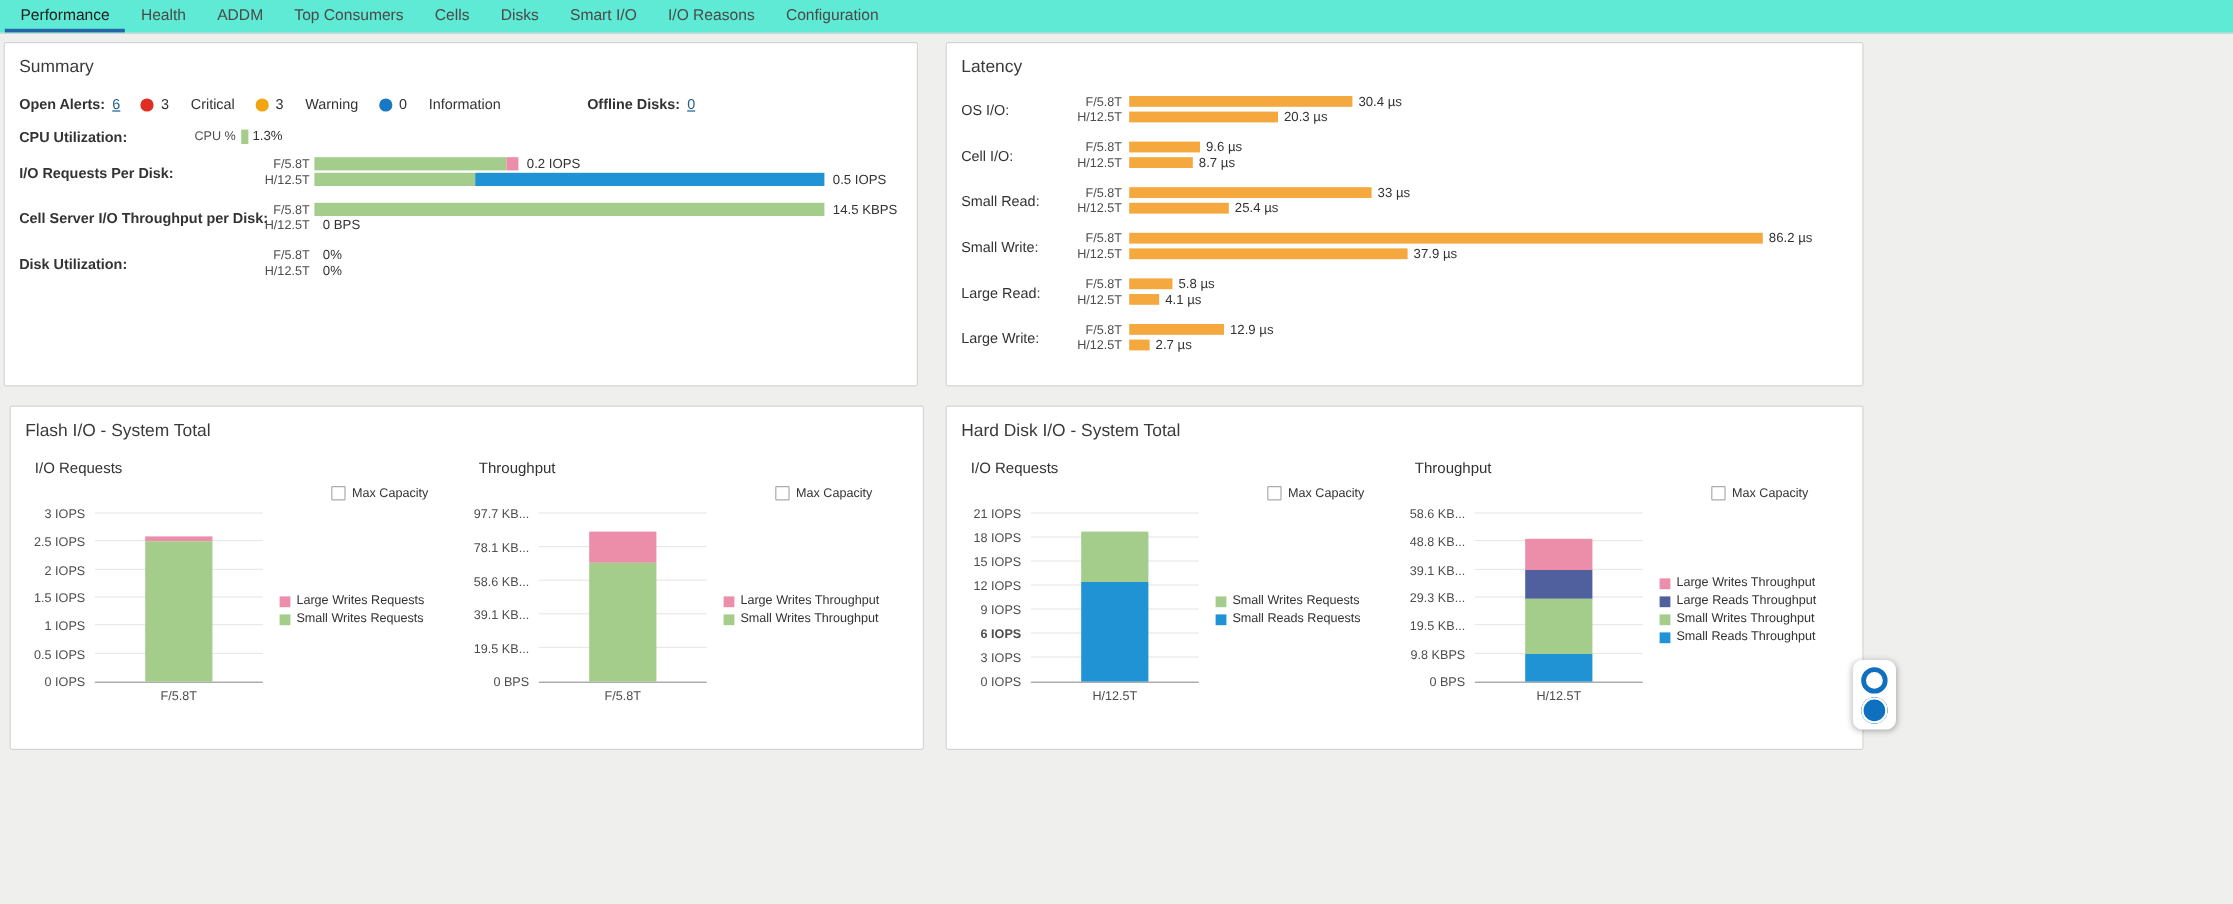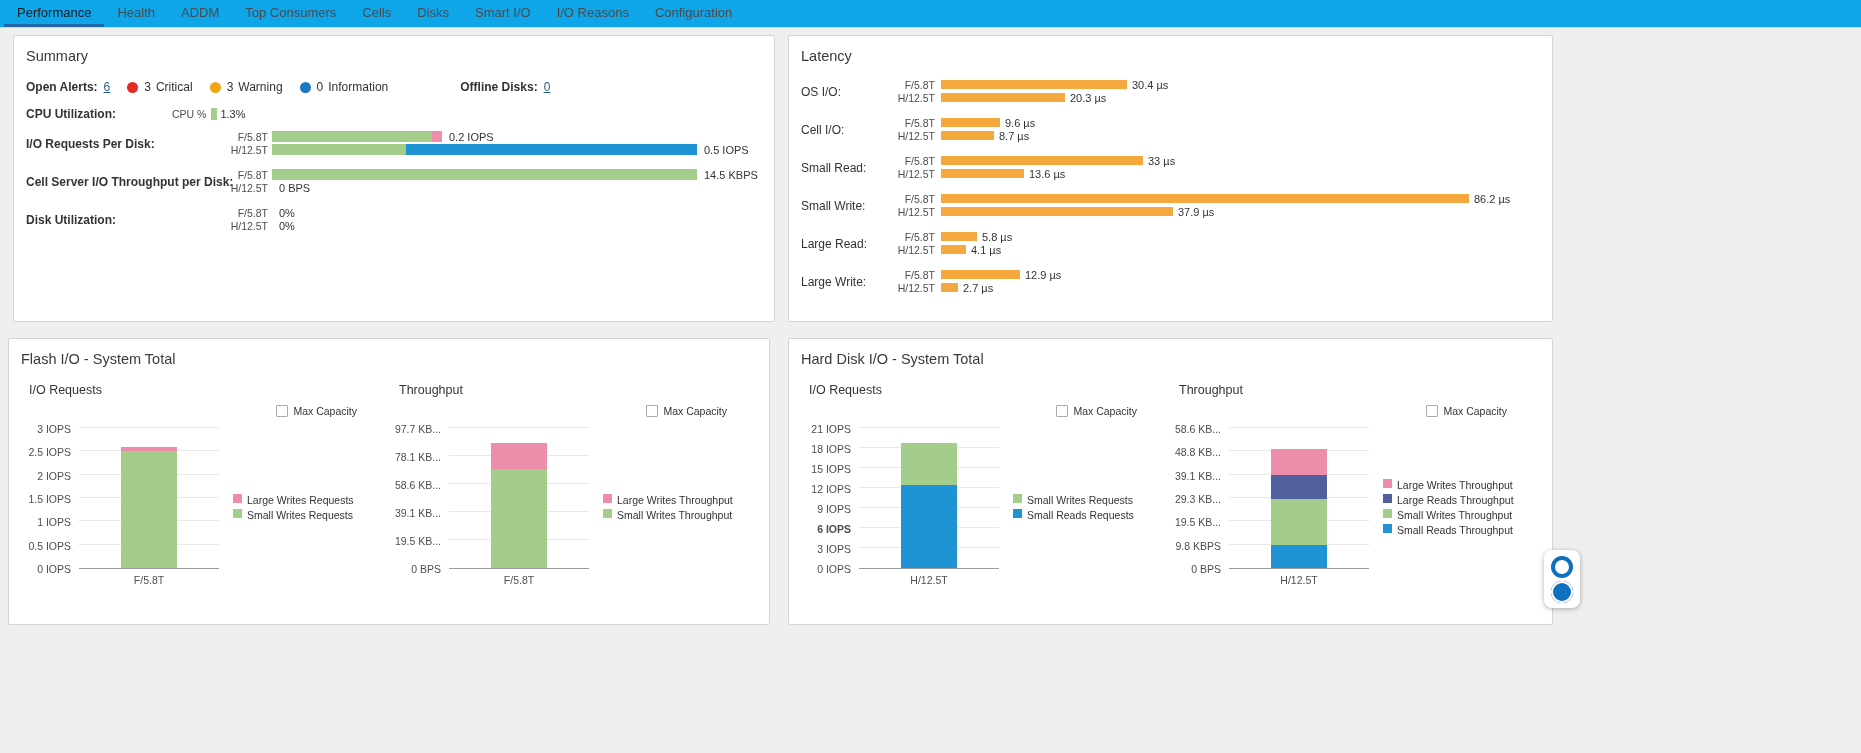--- a/index.html
+++ b/index.html
@@ -3,39 +3,39 @@
 <meta charset="utf-8">
 <style>
   *{box-sizing:border-box;margin:0;padding:0}
   html,body{width:1861px;height:753px}
   body{
     background:#efefee;
     font-family:"Liberation Sans",sans-serif;
     color:#333;overflow:hidden;position:relative;font-size:12px;
   }
   
-  .tabbar{display:flex;background:#0ea5e9;border-bottom:1px solid #d8d8d8;height:28px;padding-left:4px}
+  .tabbar{display:flex;background:#5eead4;border-bottom:1px solid #d8d8d8;height:28px;padding-left:4px}
   .tab{font-size:13px;color:#4a4a4a;padding:0 13px;line-height:25px;cursor:pointer;border-bottom:3px solid transparent;white-space:nowrap}
   .tab.active{color:#1c1c1c;border-bottom-color:#2266a8}
   
   .content{position:absolute;top:28px;left:0;right:0;bottom:0}
   .panel{position:absolute;background:#fff;border:1px solid #d5d5d5;border-radius:2px;overflow:hidden}
   .panel h2{font-size:14.5px;font-weight:400;color:#3a3a3a;padding:12px 0 0 12px}
-  #summary-panel{left:13px;top:7px;width:762px;height:287px}
+  #summary-panel{left:3px;top:7px;width:762px;height:287px}
   #latency-panel{left:788px;top:7px;width:765px;height:287px}
   #flash-panel{left:8px;top:310px;width:762px;height:287px}
   #hard-panel{left:788px;top:310px;width:765px;height:287px}
   
   .blabel{font-weight:bold;font-size:12px;color:#333;white-space:nowrap}
   .alerts-row{display:flex;align-items:center;margin:16px 0 0 12px}
   .numlink{font-size:12px;color:#1e5c90;text-decoration:underline;cursor:pointer;margin-left:6px}
   .sev-group{display:inline-flex;align-items:center;margin-left:17px}
   .dot{width:11px;height:11px;border-radius:50%;display:inline-block}
   .sev-count{margin-left:6px;font-size:12px;color:#333}
-  .sev-label{margin-left:5px;font-size:12px;color:#333}
+  .sev-label{margin-left:18px;font-size:12px;color:#333}
   .offline{margin-left:72px}
   .cpu-row{display:flex;align-items:center;margin:13px 0 0 12px}
   .cpu-label{width:146px}
   .cpu-metric{font-size:10.5px;color:#4d4d4d;margin-right:5px}
   .cpu-fill{display:inline-block;height:12px}
   .cpu-val{font-size:11px;color:#333;margin-left:3px}
   #summary-metrics{margin:10px 0 0 12px}
   .metric-block{display:flex;align-items:center;margin-bottom:12px}
   .m-label{width:200px;flex-shrink:0;font-weight:bold;font-size:12px;color:#333;white-space:nowrap}
   .m-rows{flex:1}
@@ -62,21 +62,21 @@
   .cbox-label{font-size:10.5px;color:#333;margin-left:5px}
   .chart-body{display:flex;align-items:center;margin-top:12px}
   .plot{display:flex}
   .ticks{position:relative;width:62px;height:140px}
   .tick{position:absolute;right:8px;transform:translateY(50%);font-size:10.5px;color:#4d4d4d;white-space:nowrap}
   .area{position:relative;width:140px;height:140px;border-bottom:1px solid #9a9a9a}
   .grid{position:absolute;left:0;right:0;height:1px;background:#e8e8e8}
   .vbar{position:absolute;bottom:0;left:50%;width:56px;margin-left:-28px;display:flex;flex-direction:column-reverse}
   .xlabel{margin-left:62px;width:140px;text-align:center;font-size:10.5px;color:#4d4d4d;margin-top:5px}
   .legend{margin-left:14px}
-  .legend-item{display:flex;align-items:flex-start;margin:3px 0}
+  .legend-item{display:flex;align-items:flex-end;margin:3px 0}
   .sq{width:9px;height:9px;display:inline-block;flex-shrink:0}
   .legend-text{font-size:10.5px;color:#333;margin-left:5px;white-space:nowrap}
   
   .float-widget{position:absolute;left:1544px;top:522px;width:36px;height:58px;background:#fff;
     border-radius:8px;box-shadow:0 1px 5px rgba(0,0,0,.3);cursor:pointer;display:flex;flex-direction:column;align-items:center;justify-content:center}
   .fw-ring{width:22px;height:22px;border-radius:50%;border:4px solid #1070c0;display:block}
   .fw-ball{width:22px;height:22px;border-radius:50%;background:#1070c0;box-shadow:inset 0 0 0 2px #fff,inset 0 0 0 6px #1070c0;display:block;margin-top:3px}
 </style>
 </head>
 <body>
@@ -218,21 +218,21 @@
           <div class="lat-label">Small Read:</div>
           <div class="lat-rows">
             <div class="lat-row">
               <span class="lat-disk">F/5.8T</span>
               <span class="lat-bar" style="width: 202px; background: rgb(244, 168, 62);"></span>
               <span class="lat-val">33 µs</span>
             </div>
             <div class="lat-row">
               <span class="lat-disk">H/12.5T</span>
               <span class="lat-bar" style="width: 83px; background: rgb(244, 168, 62);"></span>
-              <span class="lat-val">13.6 µs</span>
+              <span class="lat-val">25.4 µs</span>
             </div>
           </div>
         </div>
         <div class="lat-group">
           <div class="lat-label">Small Write:</div>
           <div class="lat-rows">
             <div class="lat-row">
               <span class="lat-disk">F/5.8T</span>
               <span class="lat-bar" style="width: 528px; background: rgb(244, 168, 62);"></span>
               <span class="lat-val">86.2 µs</span>

